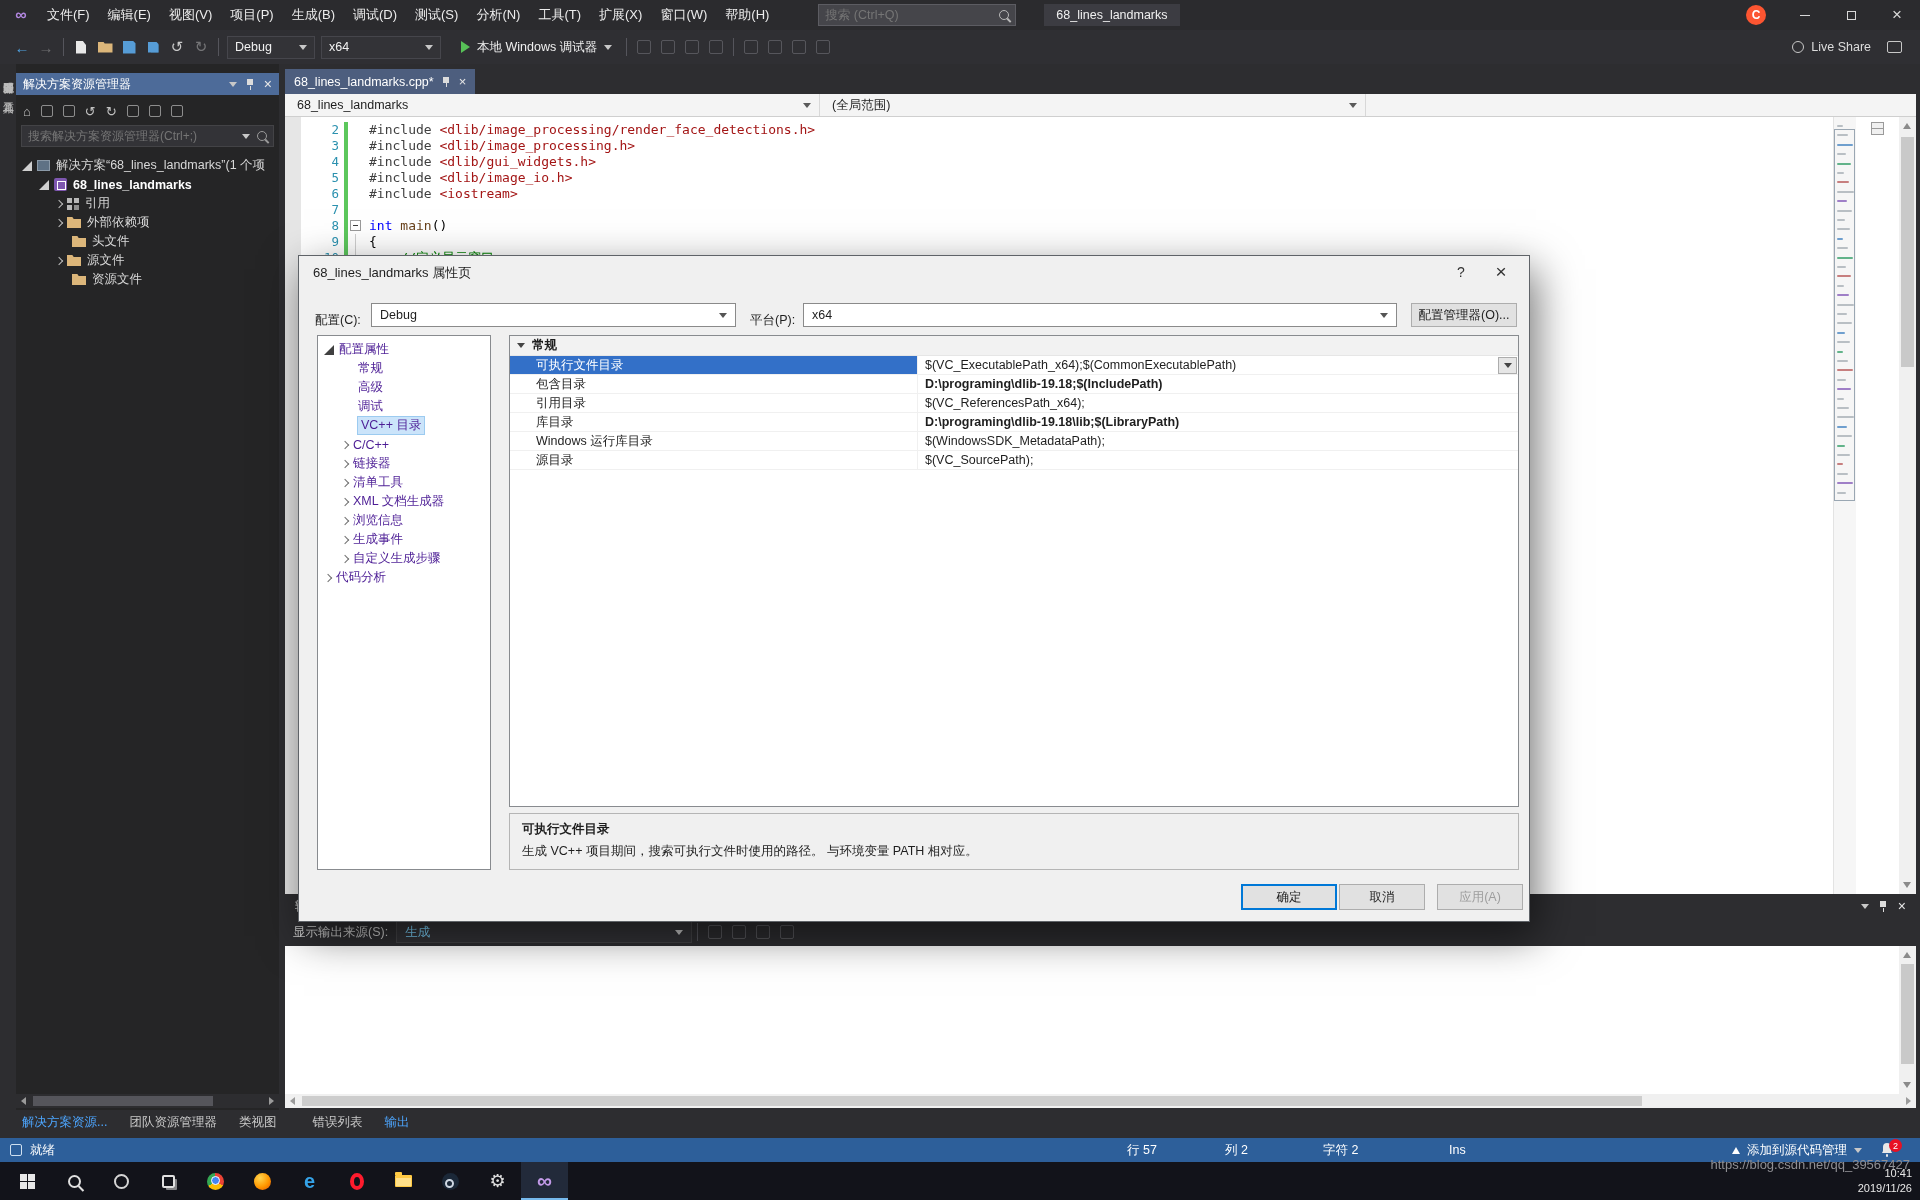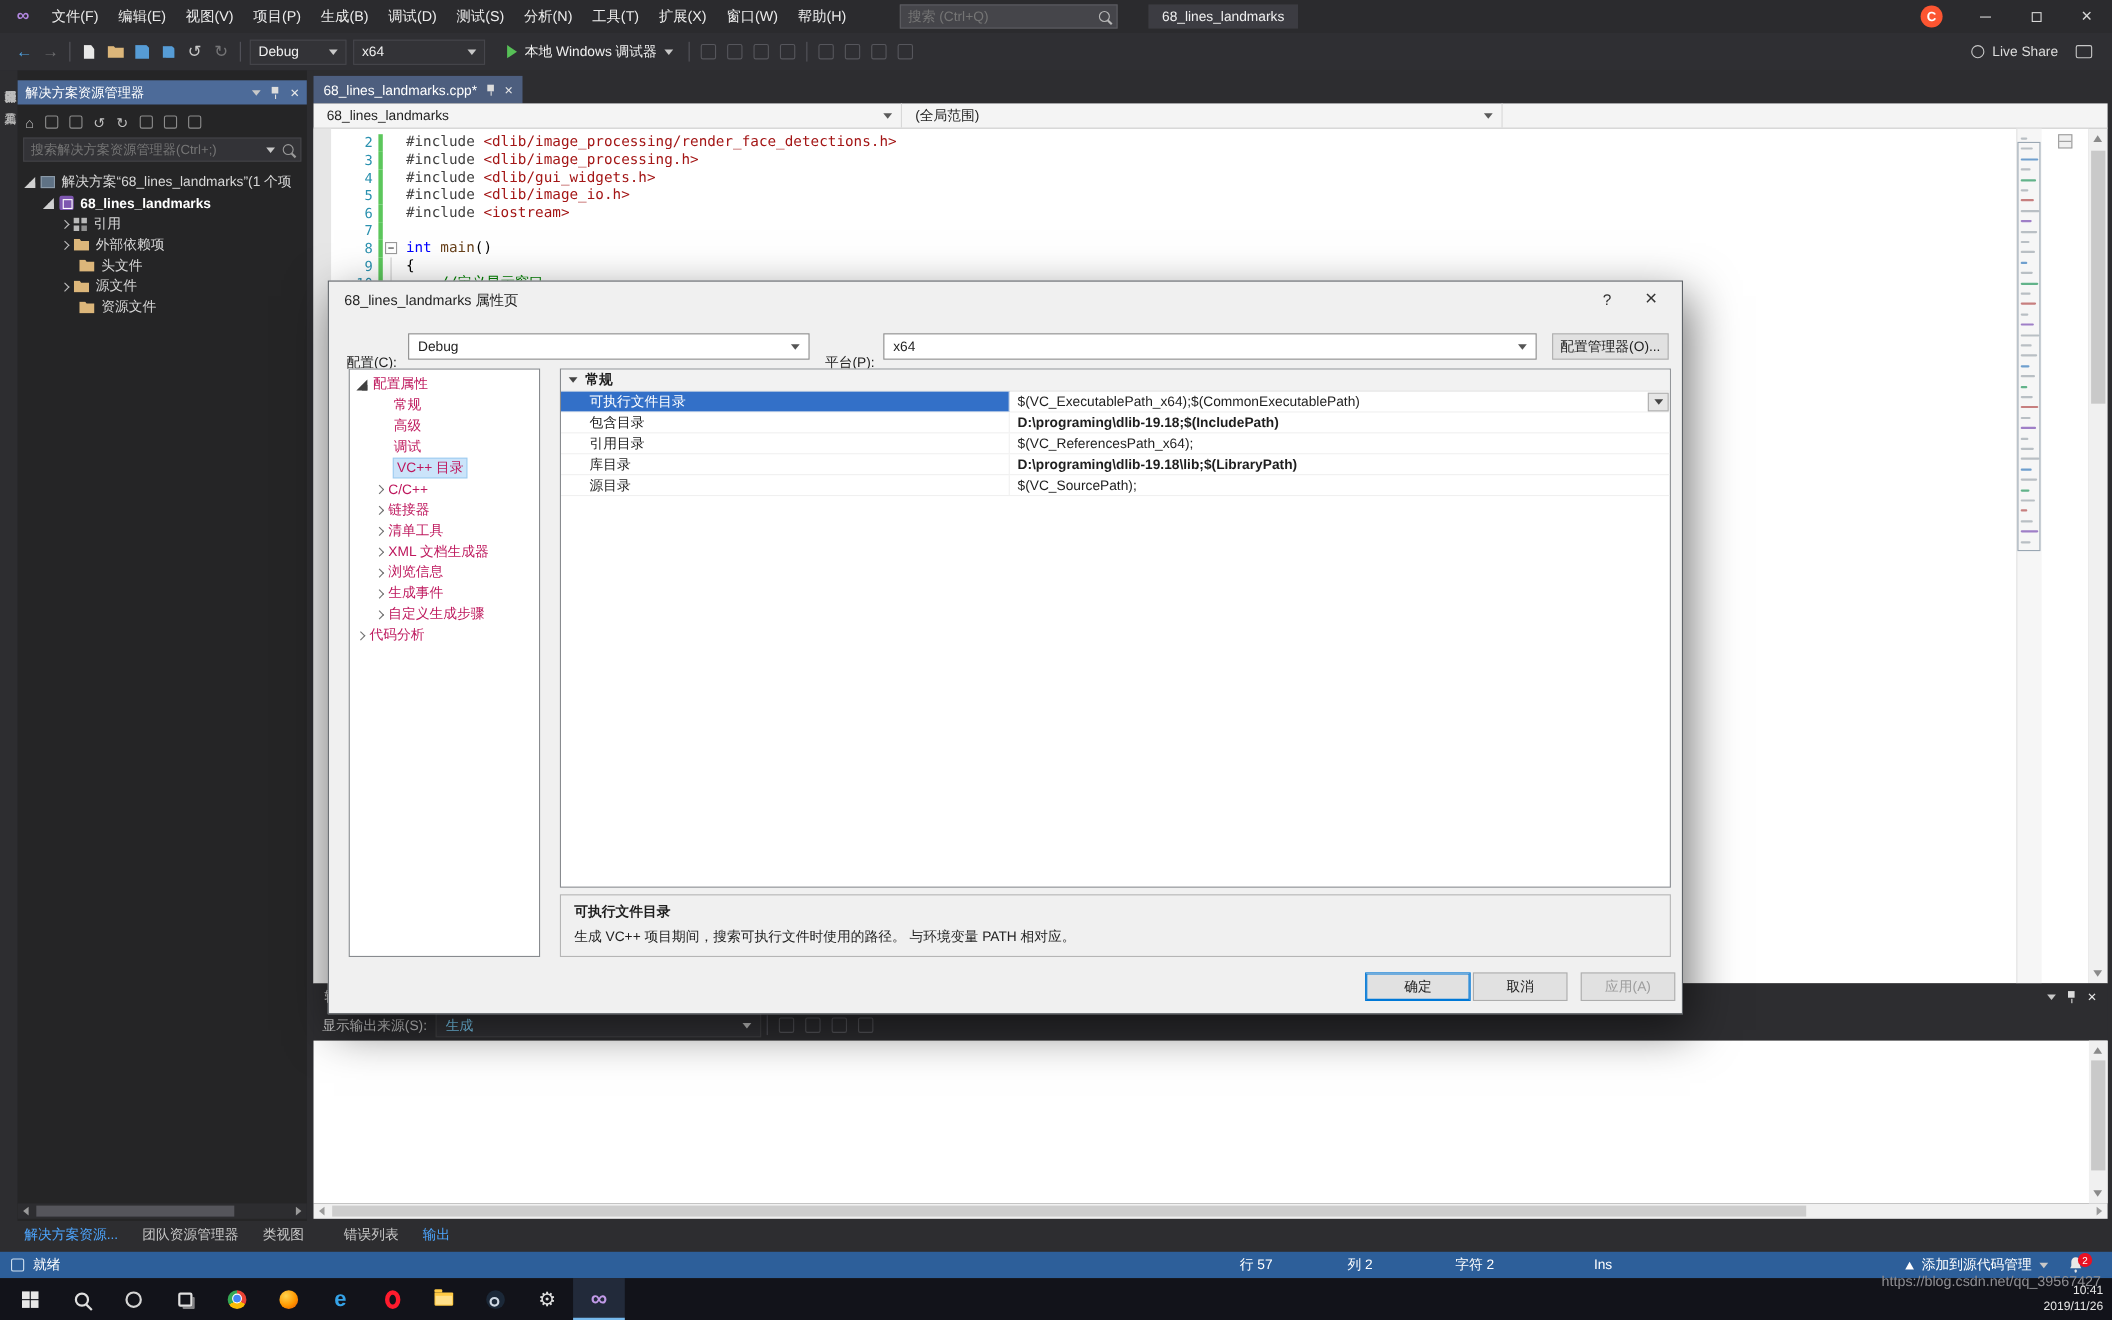--- a/index.html
+++ b/index.html
@@ -174,33 +174,33 @@
 .ic-visual-studio::before{content:"∞";color:#c29ae8;font-size:21px;font-weight:bold;line-height:20px}
 .clock{position:absolute;right:8px;top:4px;text-align:right;color:#e8e8e8;font-size:11px;line-height:15px}
 #watermark{position:absolute;right:10px;top:1157px;color:#8f8f94;font-size:13px;z-index:60;white-space:nowrap}
 
 
 #dialog{position:absolute;left:298px;top:255px;width:1232px;height:667px;background:#f0f0f0;border:1px solid #5f6368;box-shadow:6px 14px 40px rgba(0,0,0,.55);z-index:50;color:#1e1e1e;font-size:13px}
 .dlg-title{position:absolute;left:0;top:0;width:100%;height:34px;display:flex;align-items:center;padding-left:14px;font-size:13px;color:#1e1e1e}
 .dlg-help{position:absolute;right:58px;top:8px;width:20px;text-align:center;color:#333;font-size:14px}
 .dlg-x{position:absolute;right:18px;top:5px;width:20px;text-align:center}
 .dlg-x::before{content:"×";font-size:19px;color:#333}
-.dlg-lbl{position:absolute;top:66px;font-size:12.5px}
+.dlg-lbl{position:absolute;top:56px;font-size:12.5px}
 .lbl-config{left:16px}.lbl-platform{left:451px}
 .dcombo{position:absolute;top:47px;height:24px;background:#fff;border:1px solid #8a8a8a;display:flex;align-items:center;padding:0 8px;font-size:12.5px;gap:8px}
 .dcombo .cdown{margin-left:auto;border-top-color:#555}
 .c-config{left:72px;width:365px}
 .c-platform{left:504px;width:594px}
 .dbtn{position:absolute;background:#e1e1e1;border:1px solid #adadad;font-size:12.5px;font-family:inherit;color:#1e1e1e;height:24px}
 .cfgmgr{left:1112px;top:47px;width:106px}
 .dbtn.ok{left:942px;top:628px;width:96px;height:26px;border:1px solid #0078d7;box-shadow:inset 0 0 0 1px #0078d7}
 .dbtn.cancel{left:1040px;top:628px;width:86px;height:26px}
 .dbtn.apply{left:1138px;top:628px;width:86px;height:26px;color:#9d9d9d}
 .dlg-tree{position:absolute;left:18px;top:79px;width:174px;height:535px;background:#fff;border:1px solid #888b8f;padding-top:4px;overflow:hidden}
-.dt-row{display:flex;align-items:center;height:19px;font-size:12.5px;color:#be185d;white-space:nowrap}
+.dt-row{display:flex;align-items:center;height:19px;font-size:12.5px;color:#4c1d95;white-space:nowrap}
 .dt-row .exp-open{border-right-color:#404040;border-bottom-color:#404040}
 .dt-row .exp-closed{border-color:#707070}
 .dt-row .lbl.selbg{background:#cbe4fa;box-shadow:0 0 0 1px #9ccbf0;padding:0 3px}
 .dlg-grid{position:absolute;left:210px;top:79px;width:1010px;height:472px;background:#fff;border:1px solid #888b8f;overflow:hidden}
 .grid-group{display:flex;align-items:center;height:20px;background:#f2f2f2;font-weight:bold;font-size:12.5px;padding-left:7px;gap:7px;border-bottom:1px solid #e6e6e6}
 .gchev{width:0;height:0;border-left:4px solid transparent;border-right:4px solid transparent;border-top:5px solid #444}
 .grow{position:relative;display:flex;height:19px;border-bottom:1px solid #f0f0f0;font-size:12.5px}
 .gname{width:408px;padding-left:26px;line-height:19px;border-right:1px solid #f0f0f0;white-space:nowrap;overflow:hidden}
 .gval{flex:1;padding-left:7px;line-height:19px;white-space:nowrap;overflow:hidden}
 .gval.bold{font-weight:bold}
@@ -688,20 +688,24 @@
           </div>
           <div class="grow">
             <div class="gname">引用目录</div>
             <div class="gval">$(VC_ReferencesPath_x64);</div>
           </div>
           <div class="grow">
             <div class="gname">库目录</div>
             <div class="gval bold">D:\programing\dlib-19.18\lib;$(LibraryPath)</div>
           </div>
           <div class="grow">
+            <div class="gname">Windows 运行库目录</div>
+            <div class="gval">$(WindowsSDK_MetadataPath);</div>
+          </div>
+          <div class="grow">
             <div class="gname">源目录</div>
             <div class="gval">$(VC_SourcePath);</div>
           </div>
         </div>
     </div>
     <div class="dlg-desc">
       <div class="desc-title">可执行文件目录</div>
       <div class="desc-text">生成 VC++ 项目期间，搜索可执行文件时使用的路径。 与环境变量 PATH 相对应。</div>
     </div>
     <button class="dbtn ok">确定</button>

